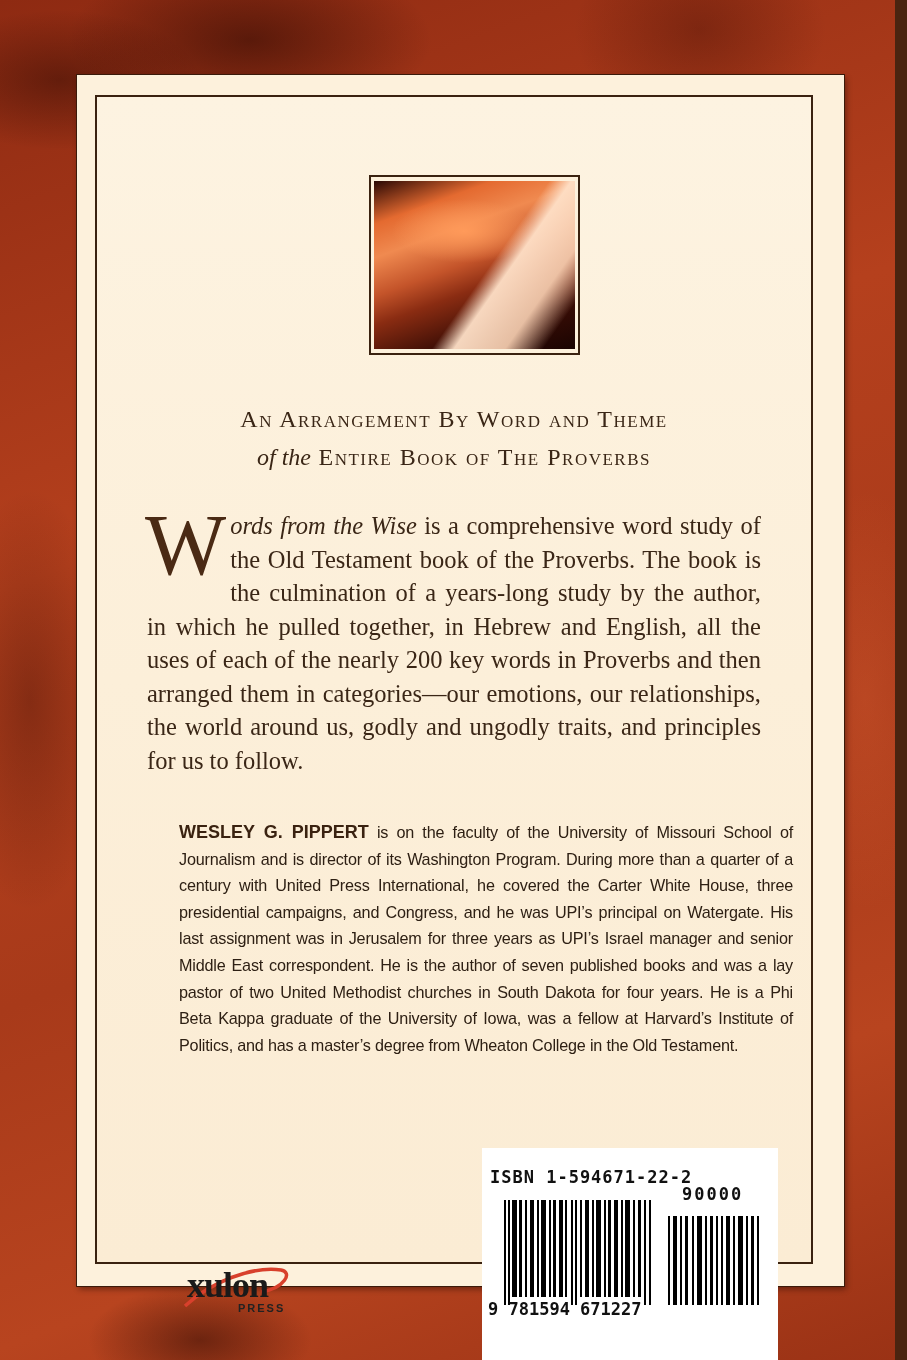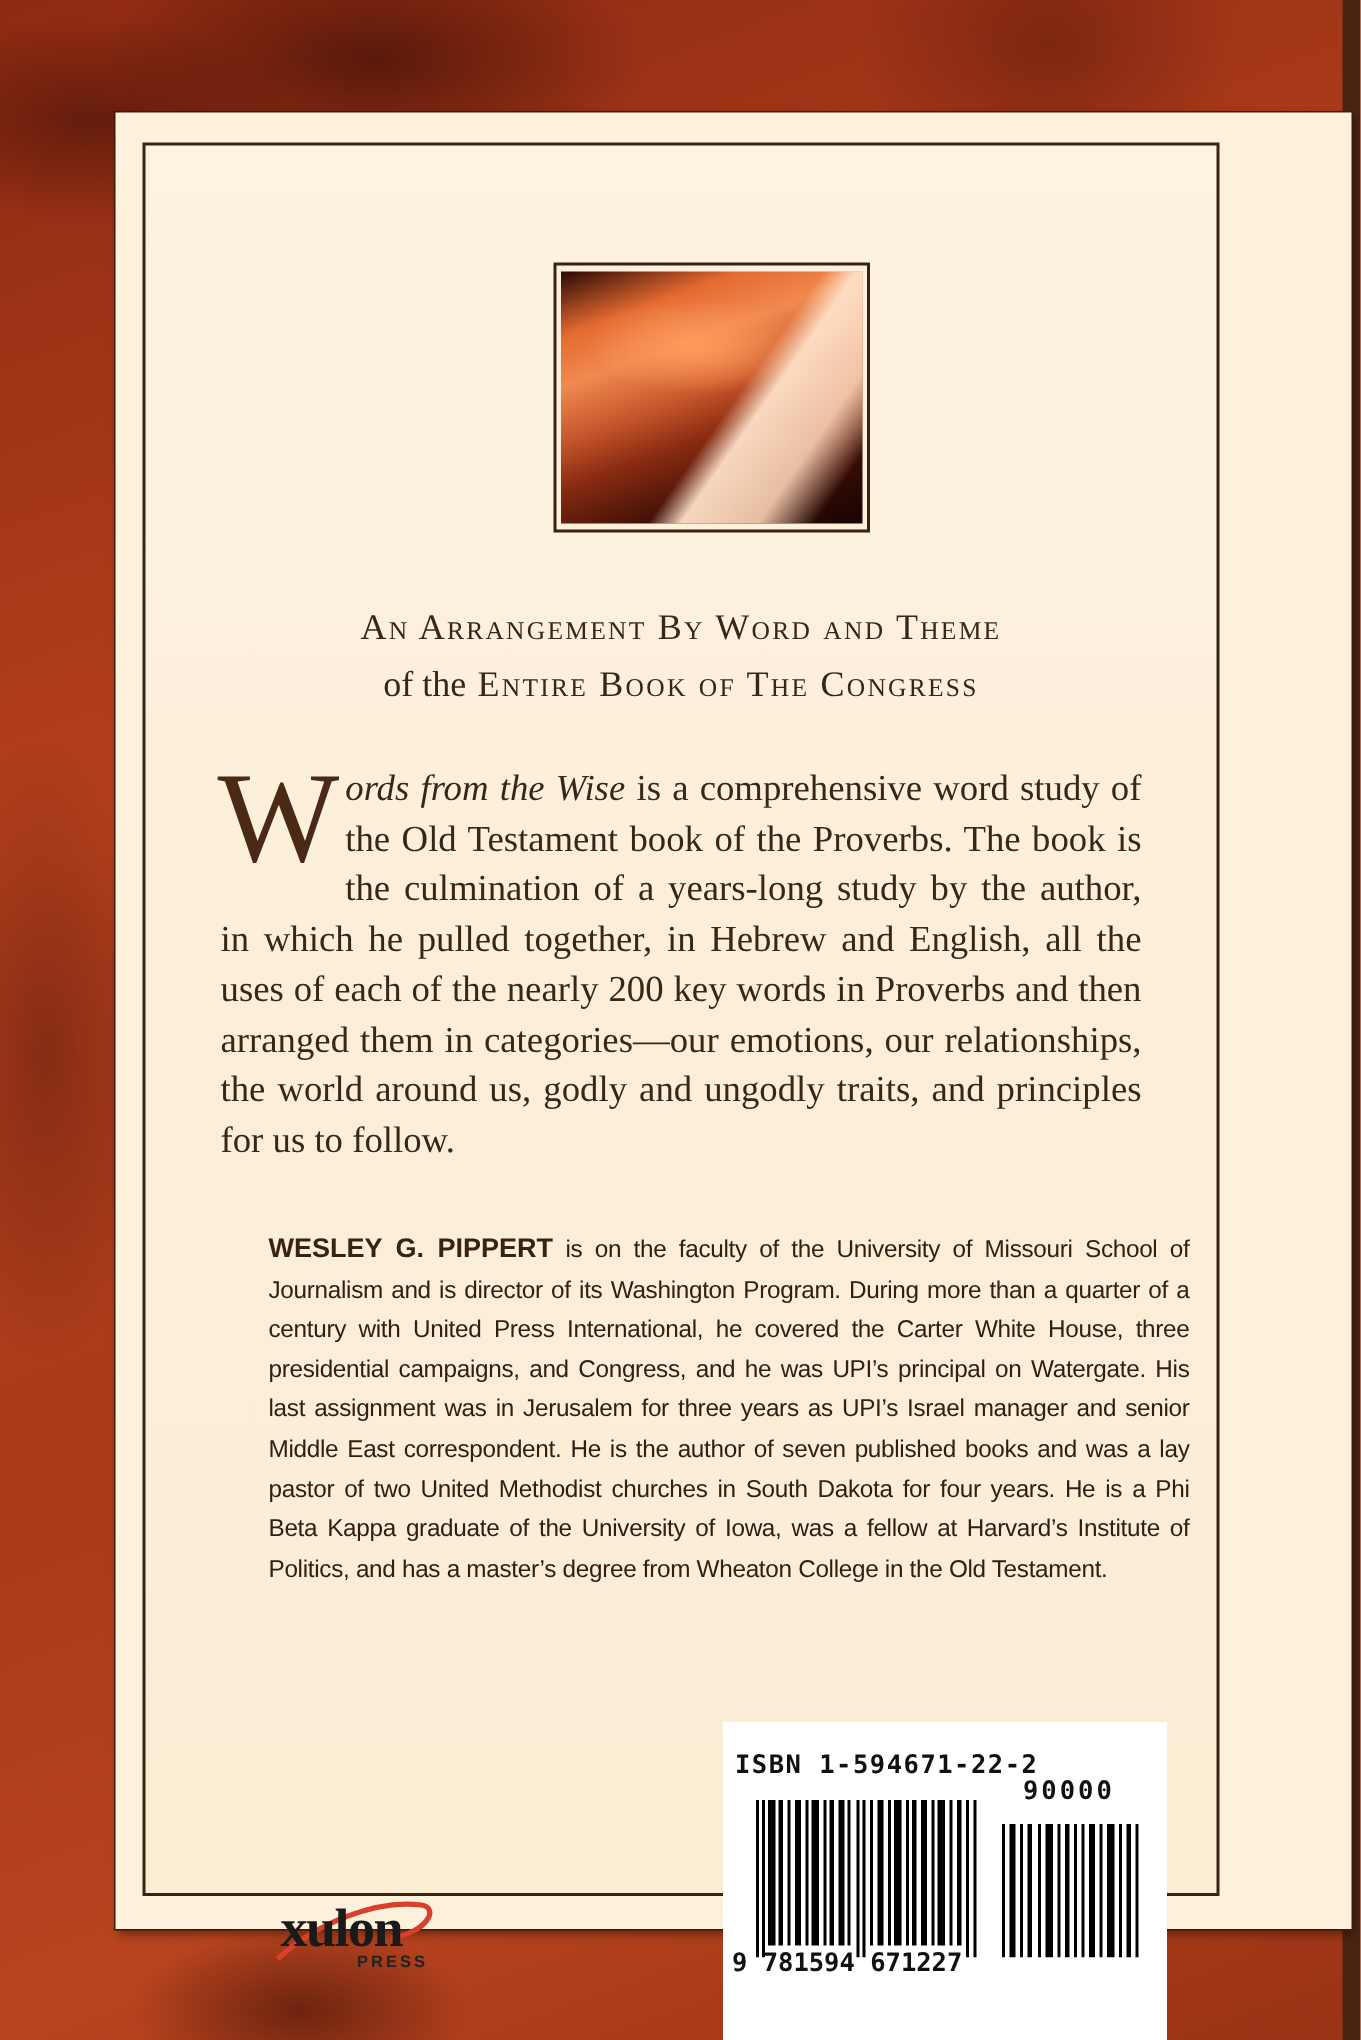--- a/index.html
+++ b/index.html
@@ -17,23 +17,24 @@
       radial-gradient(ellipse 160px 80px at 200px 1340px, rgba(40,8,2,0.5), rgba(40,8,2,0) 70%),
       radial-gradient(ellipse 120px 300px at 30px 700px, rgba(50,10,3,0.35), rgba(50,10,3,0) 70%),
       radial-gradient(ellipse 120px 300px at 865px 700px, rgba(240,110,60,0.25), rgba(240,110,60,0) 70%),
       linear-gradient(160deg, #8e2a12 0%, #b5401d 35%, #a83a1a 60%, #b8441f 80%, #9a3215 100%);
   }
   .right-strip {
     position: absolute; left: 895px; top: 0; width: 12px; height: 1360px;
     background: #4a2410;
   }
   .panel {
-    position: absolute; left: 77px; top: 75px; width: 824px; height: 1211px;
+    position: absolute; left: 77px; top: 75px; width: 756px; height: 1211px;
     background: #fdf1dc;
     box-shadow: 0 0 0 1px #3a1a0a, 2px 3px 6px rgba(20,5,0,0.45);
+    padding-left: 11px;
   }
   .inner-border {
     position: absolute; left: 18px; top: 20px; width: 714px; height: 1165px;
     border: 2px solid #3a2210;
     background: linear-gradient(180deg, #fdf3e1 0%, #fcefd9 50%, #fbecd4 100%);
   }
   .photo-frame {
     position: absolute; left: 272px; top: 78px; width: 211px; height: 180px;
     border: 2px solid #3a2210;
     background: #fdf1dc;
@@ -46,21 +47,21 @@
       radial-gradient(ellipse 90px 40px at 90px 50px, #ff9a5a, rgba(255,120,60,0) 80%),
       linear-gradient(160deg, #2a0804 0%, #e46a30 18%, #f08a50 32%, #c4542a 48%, #8a2c12 60%, #3a0d05 80%, #1a0402 100%);
   }
   .tagline {
     position: absolute; left: 0; right: 0; top: 303px;
     text-align: center; color: #3a2616;
     font-family: "Liberation Serif", serif;
     font-size: 24px; letter-spacing: 1.5px; line-height: 38px;
     font-variant: small-caps;
   }
-  .tagline .it { font-variant: normal; letter-spacing: 0; }
+  .tagline .it { font-style: italic; font-variant: normal; letter-spacing: 0; }
   .blurb {
     position: absolute; left: 50px; width: 614px; top: 412px;
     color: #3a2616; font-family: "Liberation Serif", serif;
     font-size: 24.5px; line-height: 33.5px; text-align: justify;
   }
   .dropcap {
     float: left; font-size: 86px; line-height: 64px; color: #4a2a14;
     margin: 4px 4px 0 -2px;
   }
   .blurb .it { font-style: italic; }
@@ -120,21 +121,21 @@
 
 <div class="panel">
   <div class="inner-border">
 
     <div class="photo-frame">
       <div class="photo"></div>
     </div>
 
     <div class="tagline">
       <div>An Arrangement By Word and Theme</div>
-      <div><span class="it">of the</span><span> Entire Book of The Congress</span></div>
+      <div><span class="it">of the</span><span> Entire Book of The Proverbs</span></div>
     </div>
 
     <div class="blurb">
       <span class="dropcap">W</span><span class="it">ords from the Wise</span><span> is a comprehensive word study of the Old Testament book of the Proverbs. The book is the culmination of a years-long study by the author, in which he pulled together, in Hebrew and English, all the uses of each of the nearly 200 key words in Proverbs and then arranged them in categories—our emotions, our relationships, the world around us, godly and ungodly traits, and principles for us to follow.</span>
     </div>
 
     <div class="bio">
       <span class="name">WESLEY G. PIPPERT</span><span> is on the faculty of the University of Missouri School of Journalism and is director of its Washington Program. During more than a quarter of a century with United Press International, he covered the Carter White House, three presidential campaigns, and Congress, and he was UPI’s principal on Watergate. His last assignment was in Jerusalem for three years as UPI’s Israel manager and senior Middle East correspondent. He is the author of seven published books and was a lay pastor of two United Methodist churches in South Dakota for four years. He is a Phi Beta Kappa graduate of the University of Iowa, was a fellow at Harvard’s Institute of Politics, and has a master’s degree from Wheaton College in the Old Testament.</span>
     </div>
 

